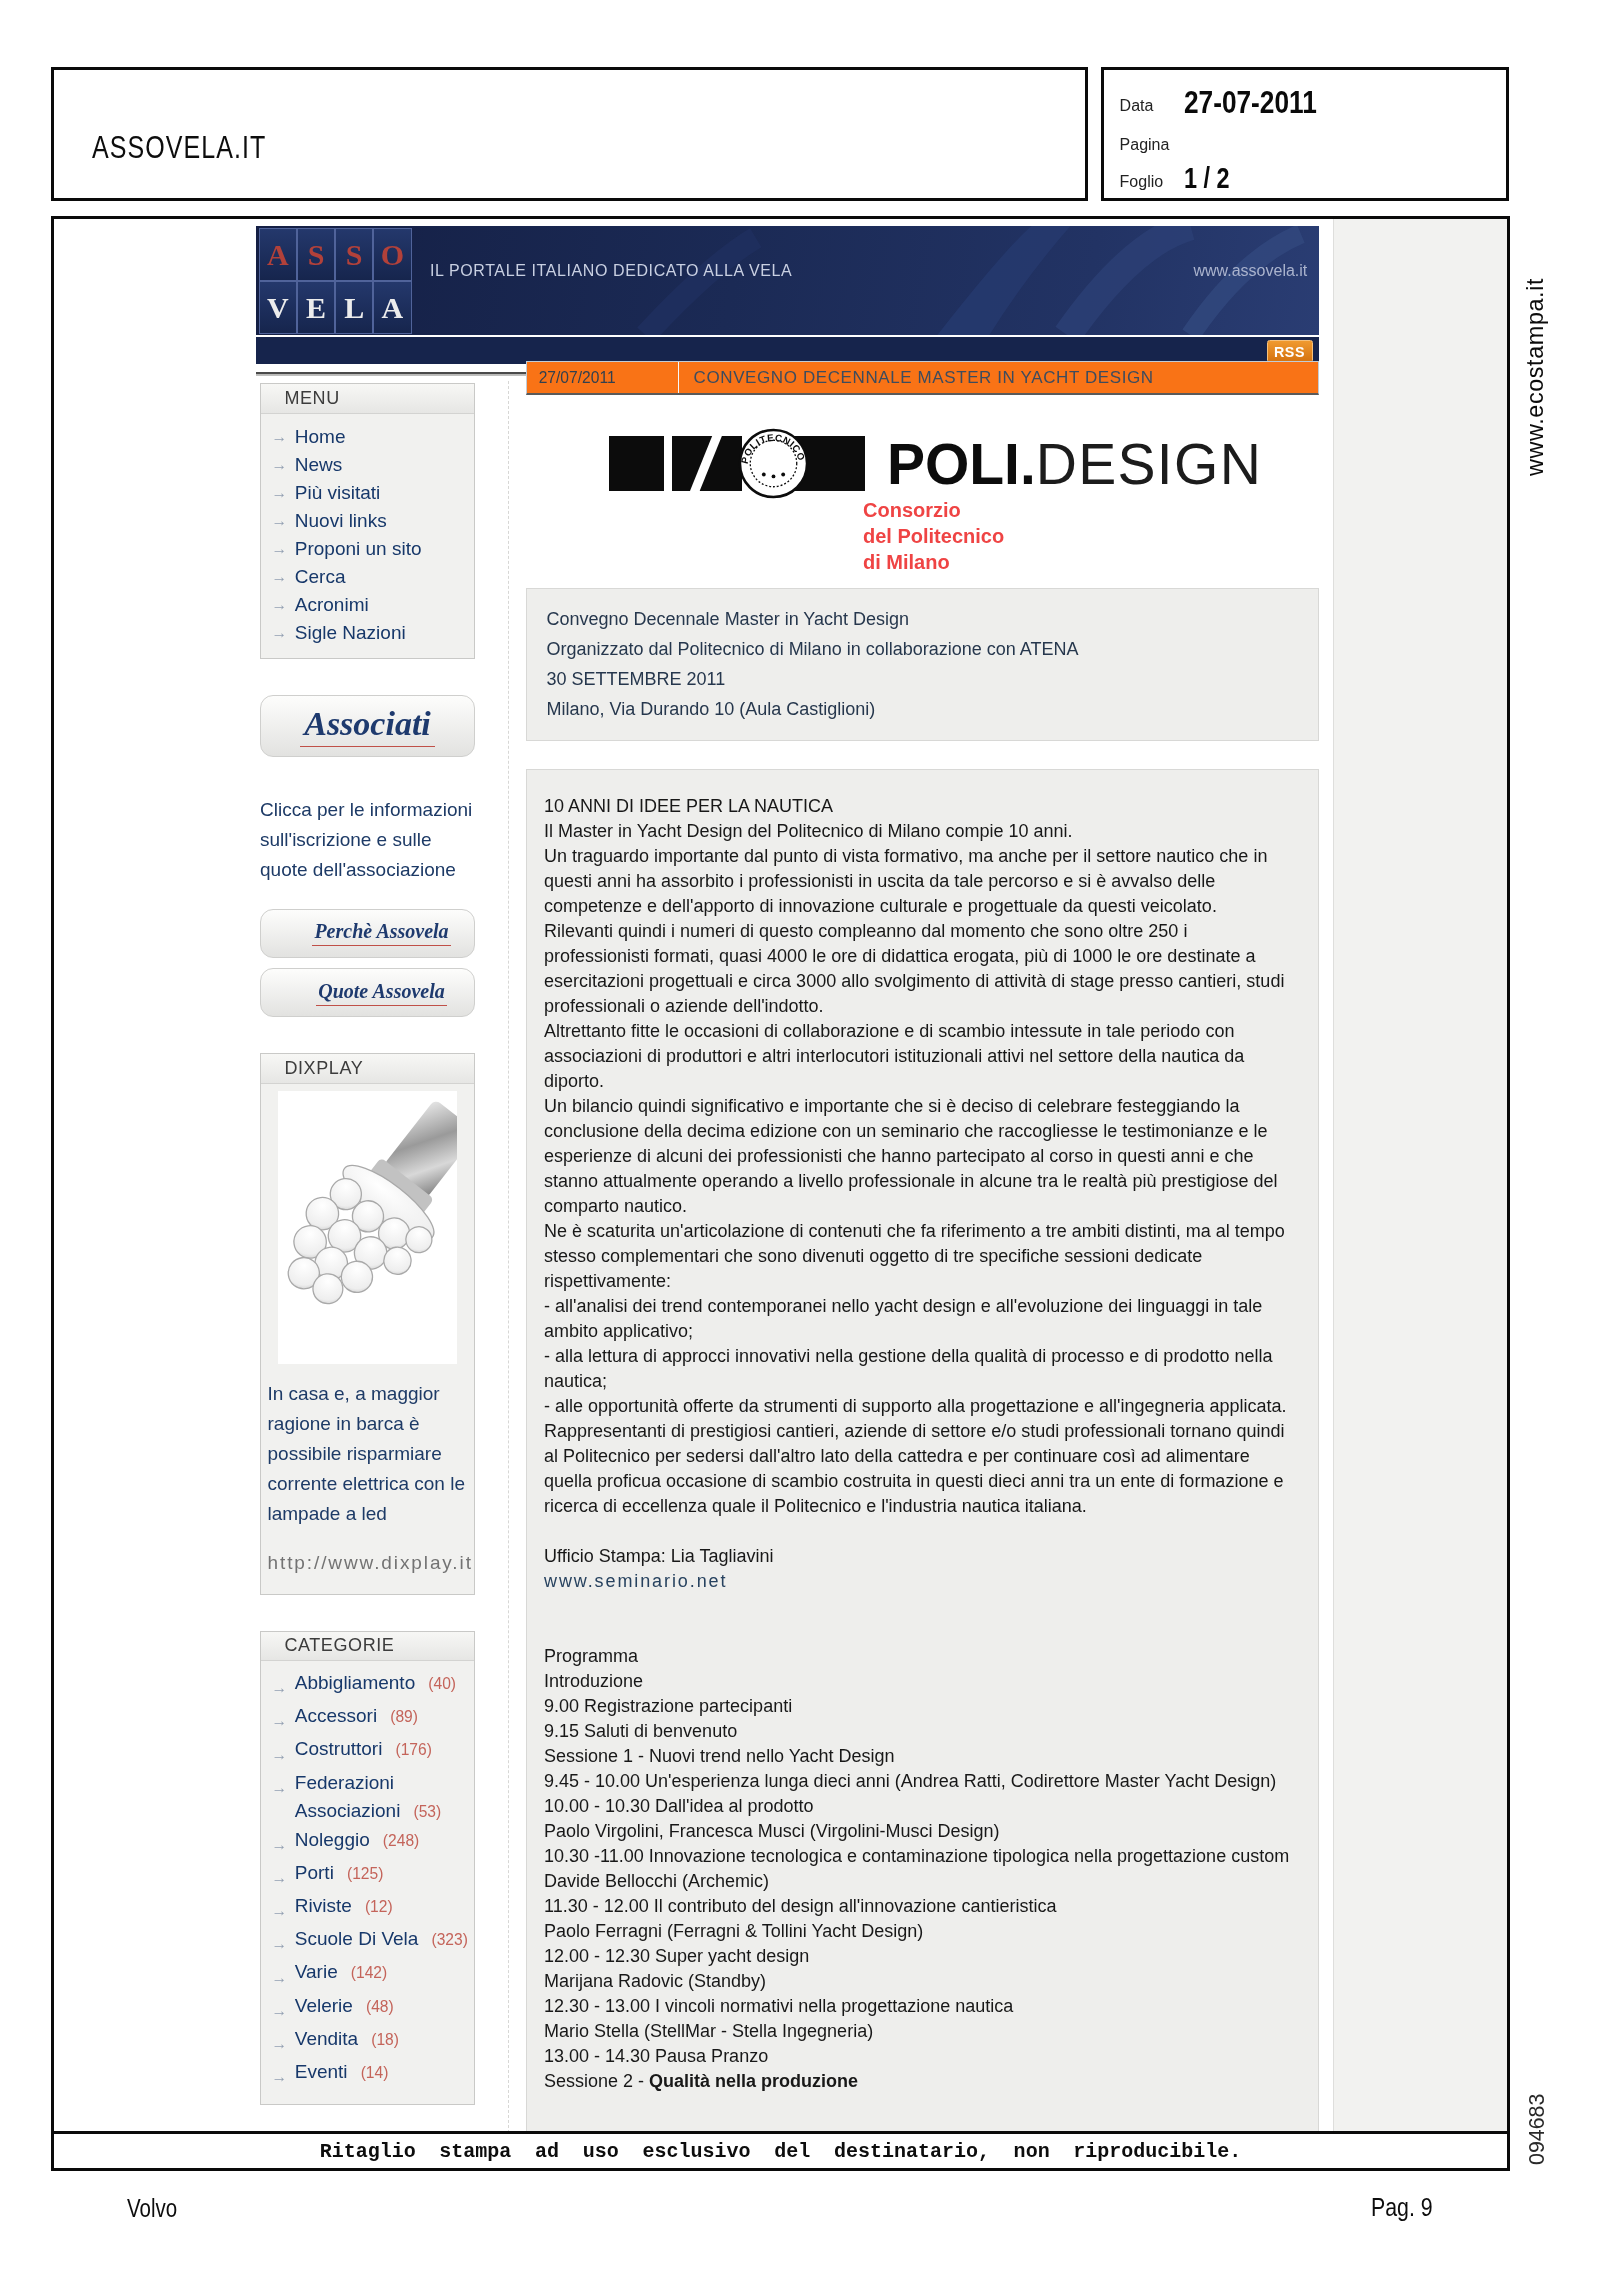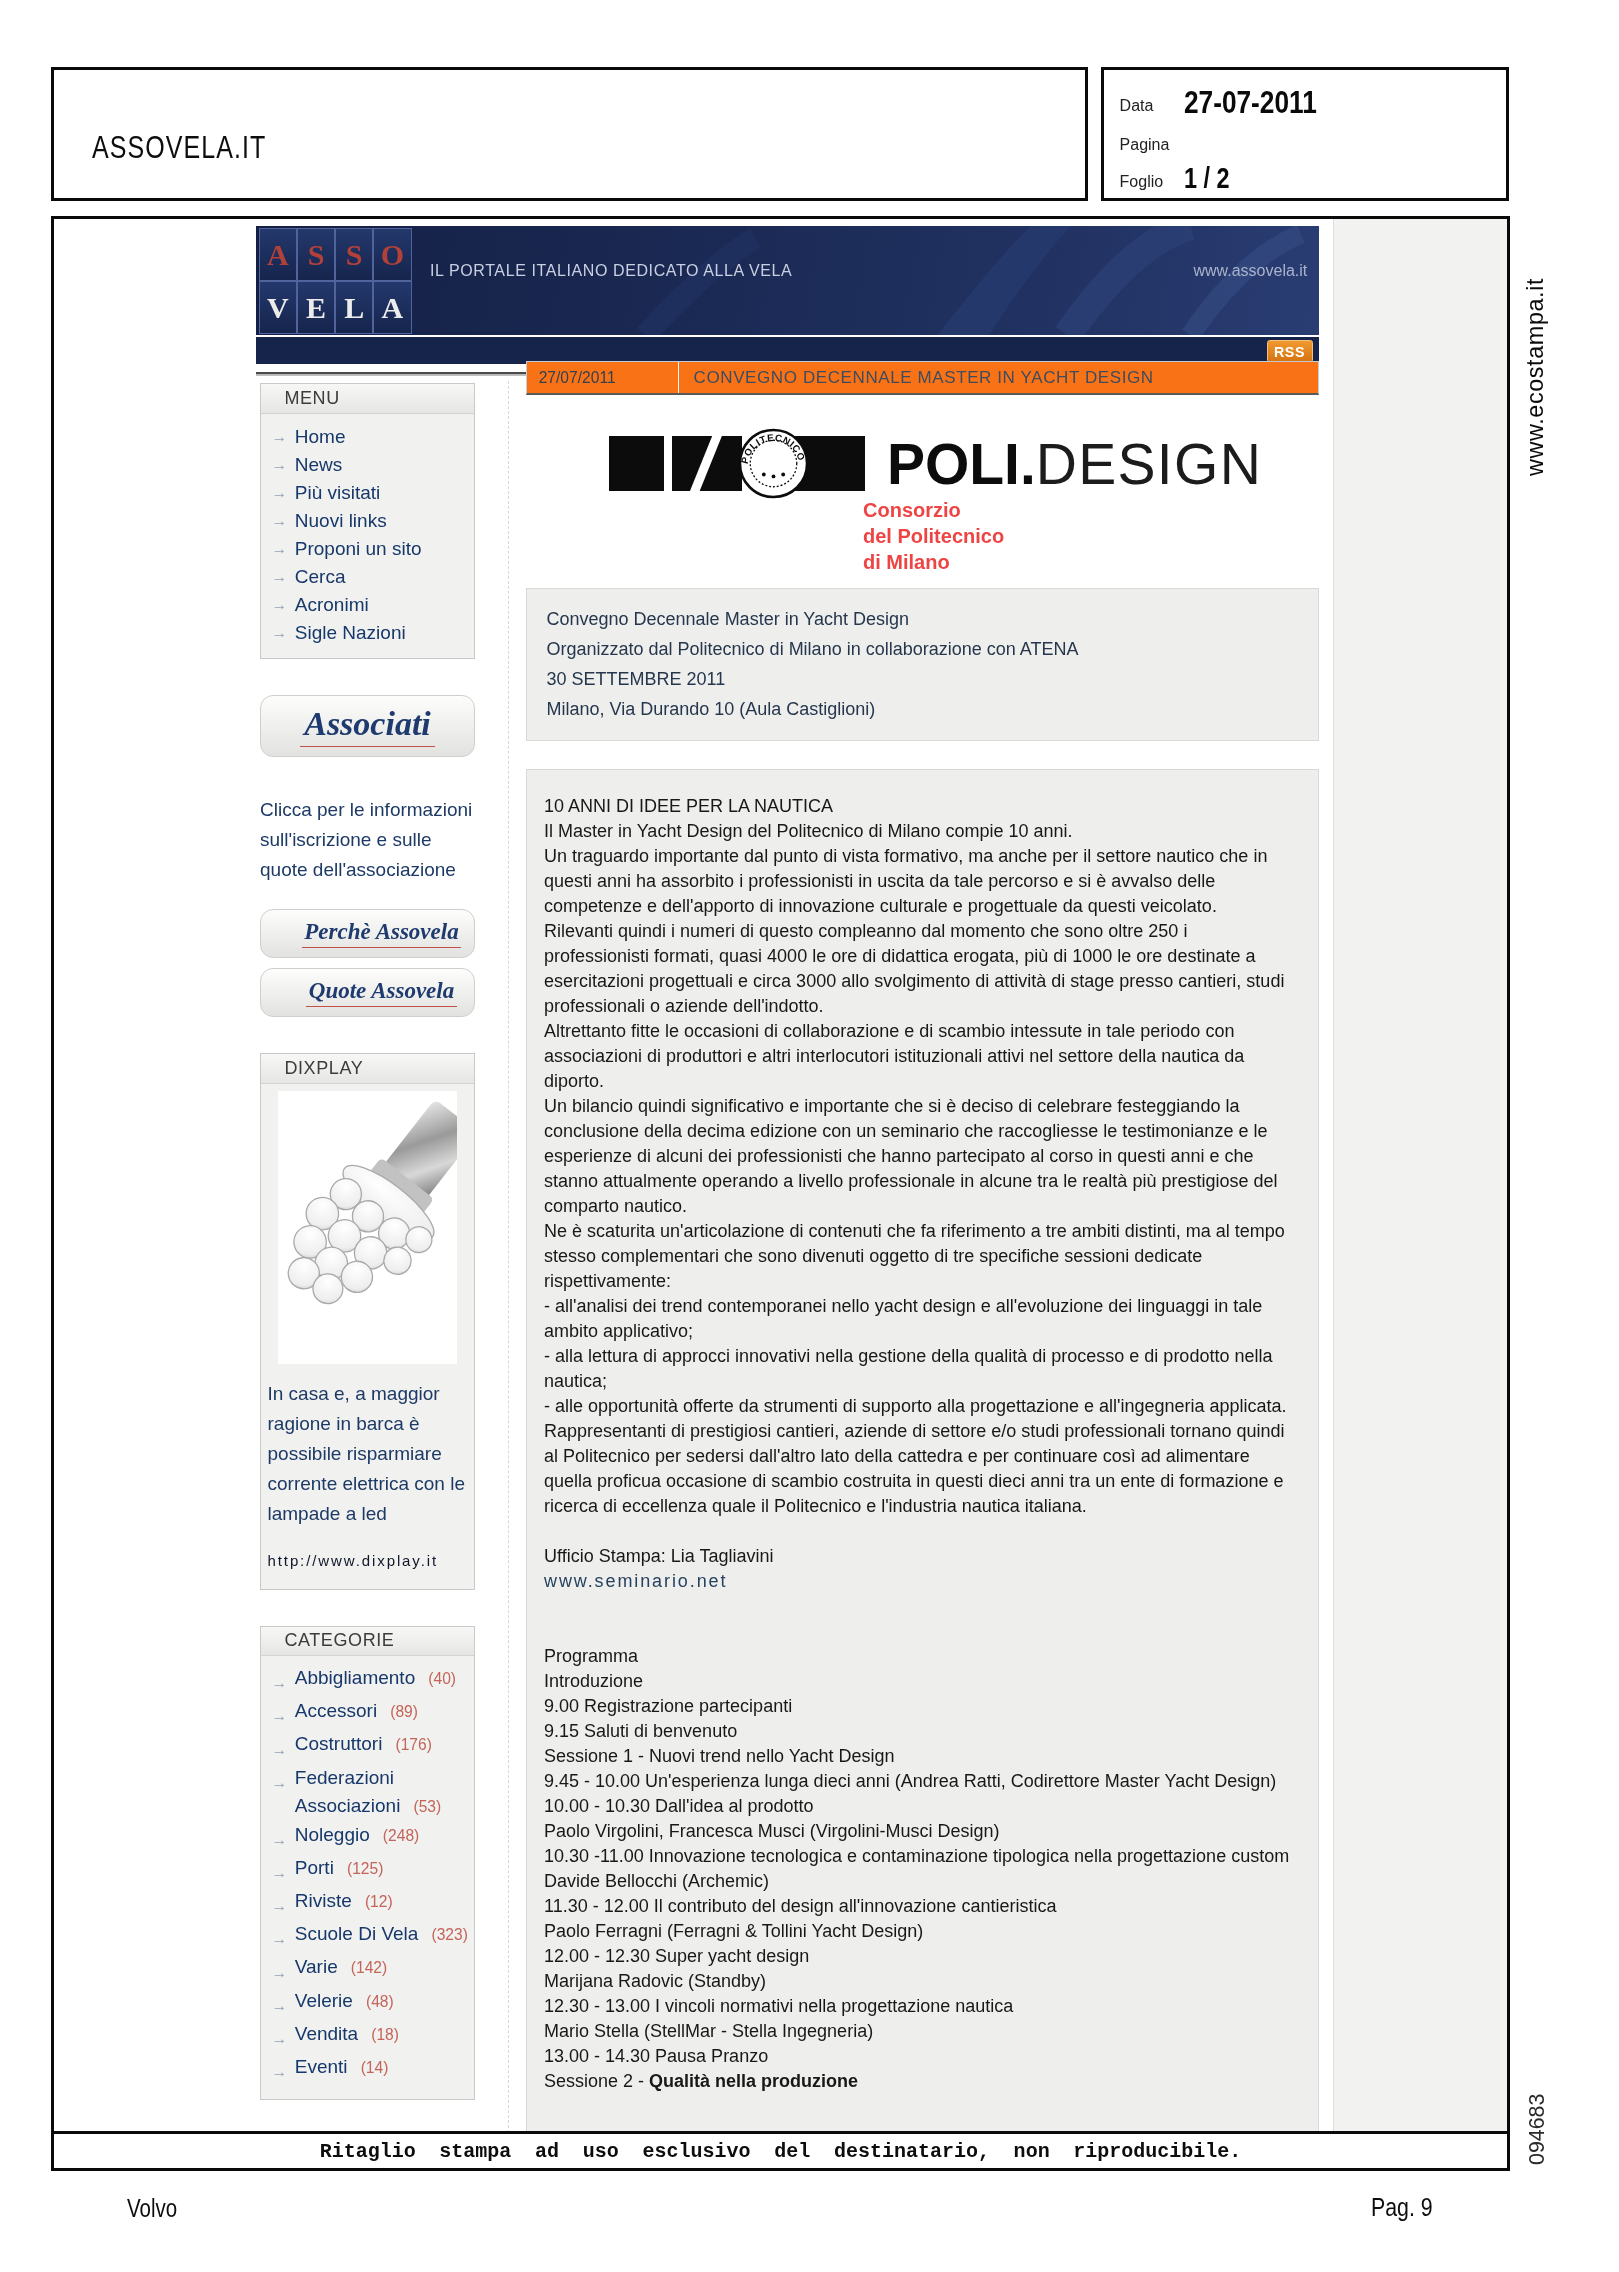--- a/index.html
+++ b/index.html
@@ -52,26 +52,26 @@
   .menu-list{padding:9px 3.9px 11.7px 10.4px;}
   .menu-item{display:flex;align-items:center;height:28px;font-size:19px;color:#17386a;cursor:pointer;}
   .arrow{color:#93a0b2;font-size:15.6px;margin-right:7.8px;flex:0 0 auto;}
   .pill{border:1.3px solid #cfcfcd;border-radius:13px;background:linear-gradient(#fdfdfc,#e2e2e0);
         display:flex;align-items:center;justify-content:center;cursor:pointer;}
   .pill-associati{margin-top:36px;height:60px;}
   .pill-associati span{font-family:"Liberation Serif",serif;font-style:italic;font-weight:700;font-size:34px;
         color:#1e3a6e;border-bottom:1.9px solid #c05048;padding:0 3.9px 2.6px 3.9px;}
   .side-note{margin-top:38px;font-size:19px;line-height:30px;color:#1d3a66;}
   .pill-small{height:47px;}
-  .pill-small span{font-family:"Liberation Serif",serif;font-style:italic;font-weight:700;font-size:23px;
+  .pill-small span{font-family:"Liberation Serif",serif;font-style:italic;font-weight:700;font-size:20px;
         color:#1e3a6e;border-bottom:1.9px solid #c05048;padding:0 2.6px 1.9px 2.6px;margin-left:28px;}
   .mt16{margin-top:10.4px;} .mt36{margin-top:23.4px;} .mt56{margin-top:36px;}
   .dix-img{margin:7.8px auto 3.9px auto;width:179px;height:273px;background:#fff;display:block;}
   .dix-text{padding:10.4px 5.2px 0 6.5px;font-size:19px;line-height:30px;color:#1d3a66;}
-  .dix-link{display:block;padding:23.4px 5.2px 19.5px 6.5px;font-size:15px;letter-spacing:1.9px;color:#0f172a;text-decoration:none;}
+  .dix-link{display:block;padding:23.4px 5.2px 19.5px 6.5px;font-size:19px;letter-spacing:1.9px;color:#737373;text-decoration:none;}
   .cat-list{padding:7.8px 3.9px 13px 10.4px;}
   .cat-item{display:flex;align-items:flex-start;font-size:19px;color:#17386a;line-height:28px;cursor:pointer;}
   .cat-item .arrow{margin-top:5.2px;}
   .cat-label{}
   .cat-count{color:#c4645a;font-size:15.6px;margin-left:7.8px;white-space:nowrap;}
 
   
   .main-col{left:472px;top:142px;width:793px;}
   .title-bar{height:31px;background:#f97316;border:0.6px solid #c2ccd6;border-bottom:2.6px solid #5a5a5a;
              display:grid;grid-template-columns:151px 1.3px 1fr;align-items:center;}

